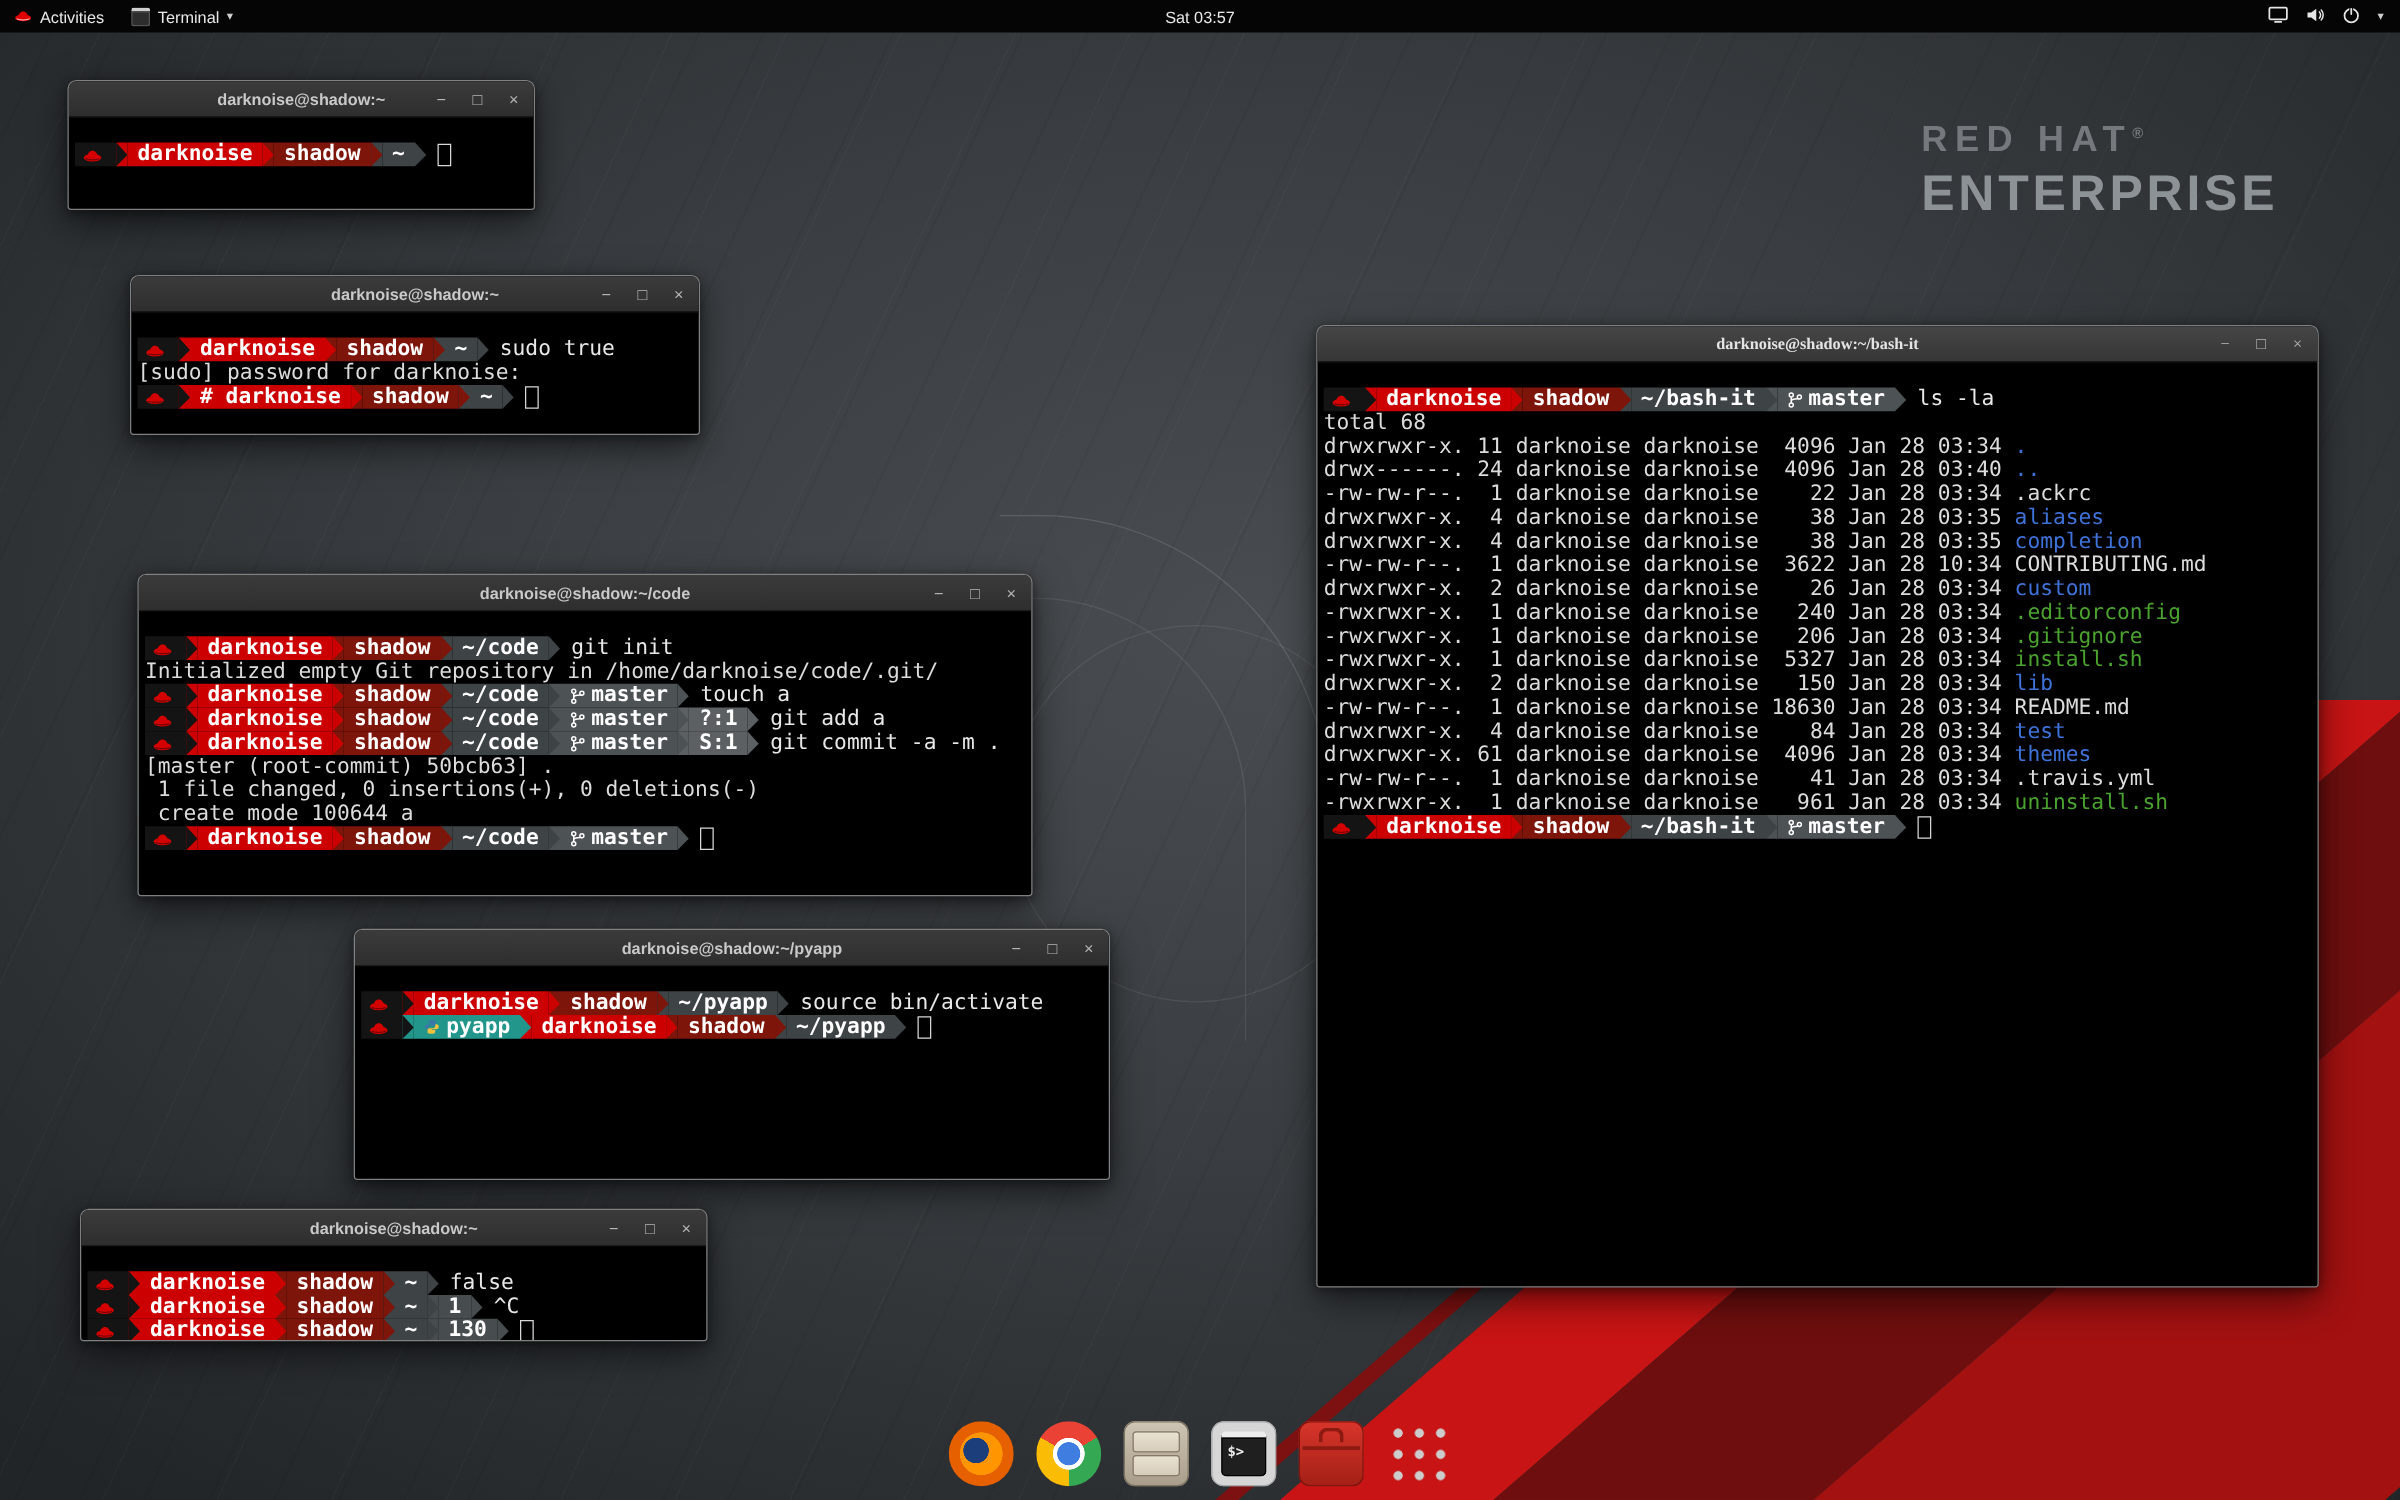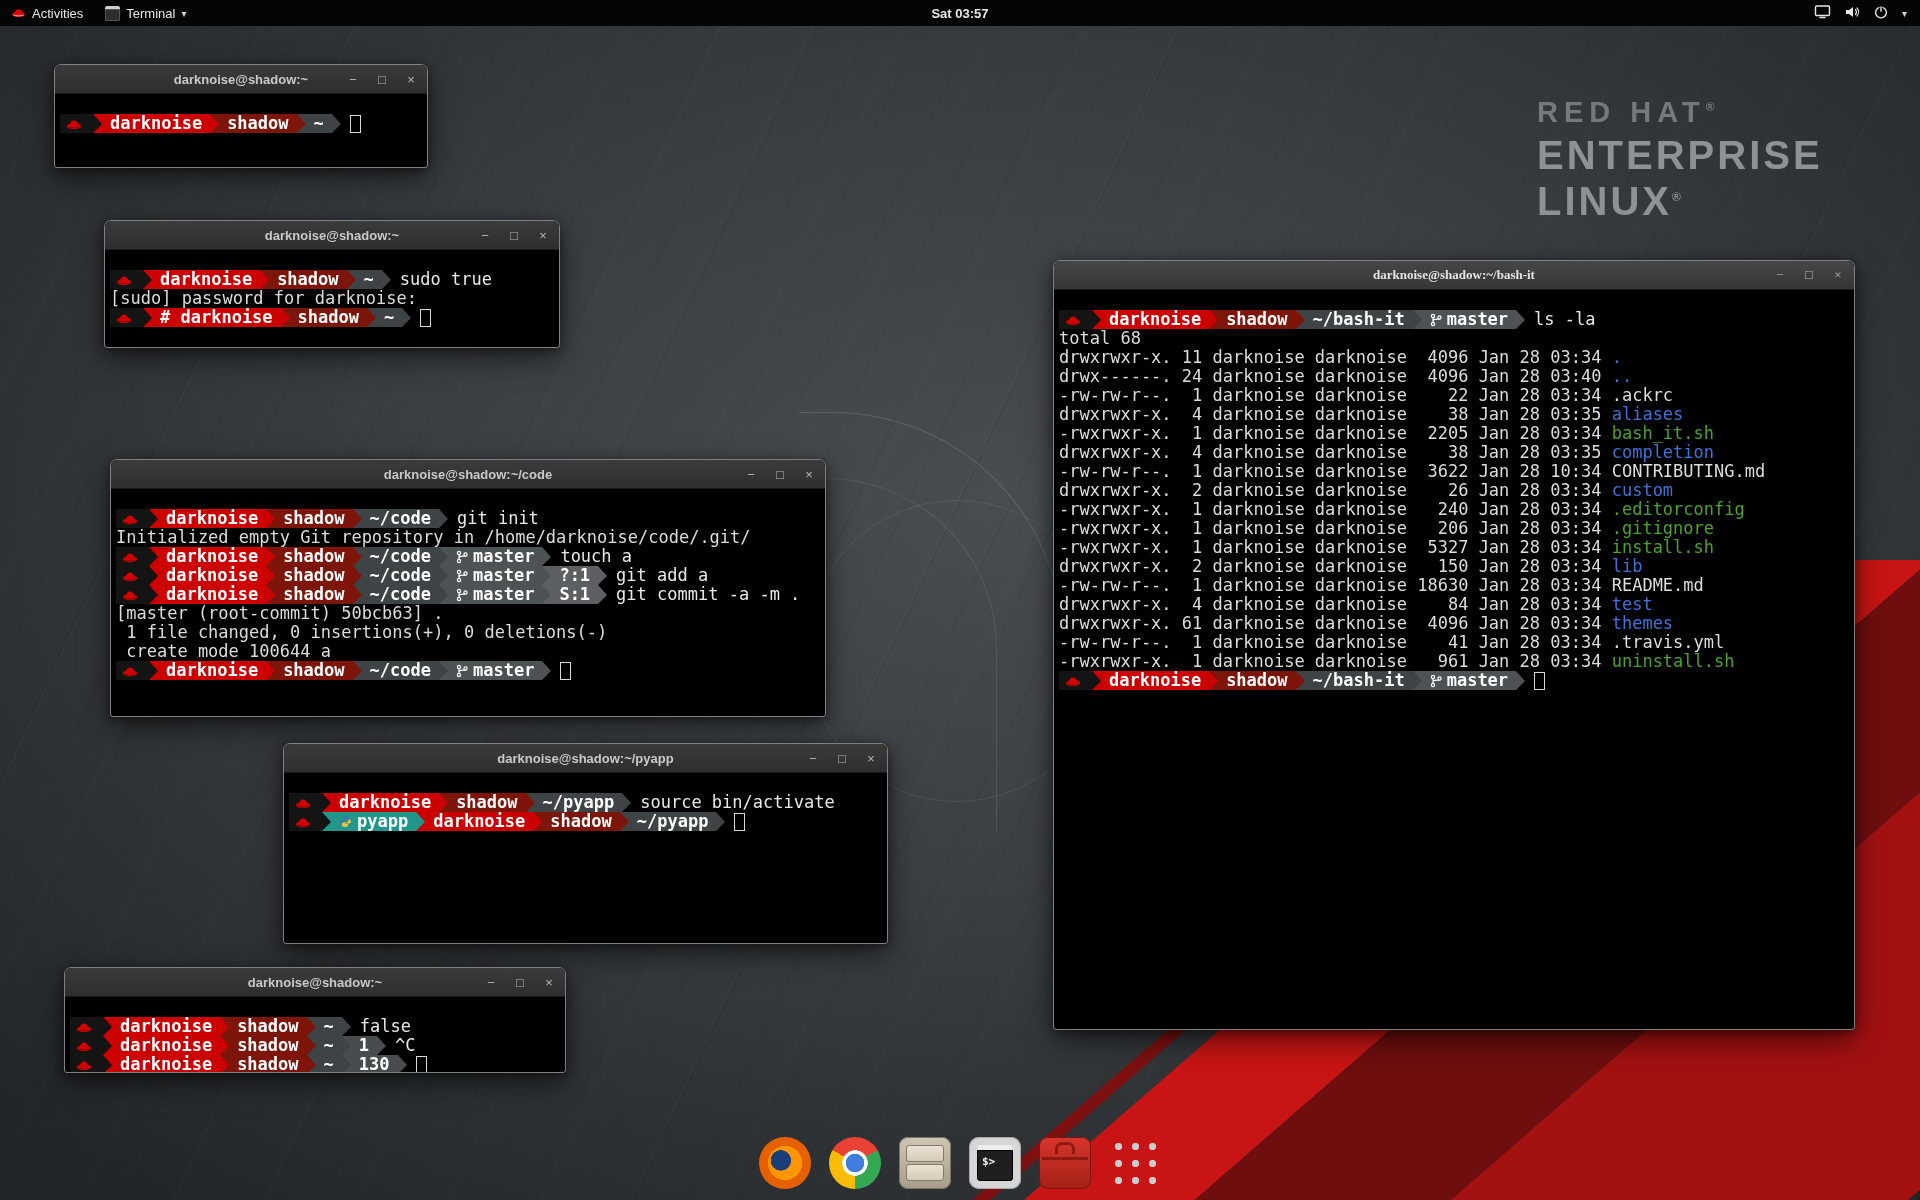--- a/index.html
+++ b/index.html
@@ -34,21 +34,21 @@
     transform:rotate(-41deg);transform-origin:center;}
   .sA{position:absolute;left:0;right:0;top:330px;height:112px;background:#c81414;}
   .sB{position:absolute;left:0;right:0;top:442px;height:168px;background:#6e0e0e;}
   .sC{position:absolute;left:0;right:0;top:610px;height:300px;background:#a31111;}
   .sD{position:absolute;left:0;right:0;top:296px;height:12px;background:#7d1010;}
 
   
   .topbar{position:absolute;top:0;left:0;right:0;height:26px;background:#050505;color:#e8e8e8;
     display:flex;align-items:center;z-index:100;font-size:13px;}
   .tb-item{display:flex;align-items:center;gap:6px;height:100%;padding:0 11px;}
-  .tb-clock{position:absolute;left:50%;transform:translateX(-50%);font-weight:700;}
+  .tb-clock{position:absolute;left:50%;transform:translateX(-50%);font-weight:400;}
   .tb-right{margin-left:auto;display:flex;align-items:center;gap:13px;padding-right:13px;height:100%;}
   .mini-term{width:15px;height:12px;background:#2d2d2d;border-radius:2px;border-top:3px solid #cfcfcf;
     box-shadow:inset 0 0 0 1px #555;}
   .tb-caret{font-size:10px;color:#cfcfcf;}
 
   
   .window{position:absolute;background:#000;border:1px solid #808080;border-radius:7px 7px 3px 3px;
     box-shadow:0 10px 30px rgba(0,0,0,.55),0 2px 8px rgba(0,0,0,.4);z-index:10;overflow:hidden;}
   .titlebar{height:28px;background:linear-gradient(#3b3b3b,#2e2e2e);border-bottom:1px solid #1b1b1b;
     display:flex;align-items:center;justify-content:center;position:relative;color:#c9c9c9;
@@ -112,21 +112,20 @@
 </head>
 <body style="--ls-dir: #3f72d8; --ls-exec: #4aa32e;">
 
 <div class="desktop">
   <div class="arc-rect"></div>
   <div class="arc-rect2"></div>
   <div class="arc-circle"></div>
   <div class="branding">
     <div class="b-redhat"><span>RED HAT</span><span class="b-reg">®</span></div>
     <div class="b-big">ENTERPRISE</div>
-    <div class="b-big"><span>LINUX</span><span class="b-reg">®</span></div>
   </div>
   <div class="shards">
     <div class="shardgroup">
       <div class="sD"></div>
         <div class="sA"></div>
         <div class="sB"></div>
         <div class="sC"></div>
     </div>
   </div>
 </div>
@@ -340,21 +339,20 @@
               <circle cx="3" cy="3" r="1.6" fill="none" stroke="#fff" stroke-width="1.2"></circle>
               <circle cx="3" cy="11" r="1.6" fill="none" stroke="#fff" stroke-width="1.2"></circle>
               <circle cx="9.5" cy="4.5" r="1.6" fill="none" stroke="#fff" stroke-width="1.2"></circle>
               <path d="M3 4.7v4.6M3 8.2c0-2.4 3-2.1 6.5-2.1" fill="none" stroke="#fff" stroke-width="1.2"></path>
             </svg></span>master</span><span class="arr" style="border-left-color: rgb(77, 82, 84); background: transparent;"></span><span class="cmd">ls -la</span></div>
       <div class="oline"><span>total 68</span></div>
       <div class="oline"><span>drwxrwxr-x. 11 darknoise darknoise  4096 Jan 28 03:34 </span><span class="c-dir">.</span></div>
       <div class="oline"><span>drwx------. 24 darknoise darknoise  4096 Jan 28 03:40 </span><span class="c-dir">..</span></div>
       <div class="oline"><span>-rw-rw-r--.  1 darknoise darknoise    22 Jan 28 03:34 </span><span>.ackrc</span></div>
       <div class="oline"><span>drwxrwxr-x.  4 darknoise darknoise    38 Jan 28 03:35 </span><span class="c-dir">aliases</span></div>
-      <div class="oline"><span>-rwxrwxr-x.  1 darknoise darknoise  2205 Jan 28 03:34 </span><span class="c-exec">bash_it.sh</span></div>
       <div class="oline"><span>drwxrwxr-x.  4 darknoise darknoise    38 Jan 28 03:35 </span><span class="c-dir">completion</span></div>
       <div class="oline"><span>-rw-rw-r--.  1 darknoise darknoise  3622 Jan 28 10:34 </span><span>CONTRIBUTING.md</span></div>
       <div class="oline"><span>drwxrwxr-x.  2 darknoise darknoise    26 Jan 28 03:34 </span><span class="c-dir">custom</span></div>
       <div class="oline"><span>-rwxrwxr-x.  1 darknoise darknoise   240 Jan 28 03:34 </span><span class="c-exec">.editorconfig</span></div>
       <div class="oline"><span>-rwxrwxr-x.  1 darknoise darknoise   206 Jan 28 03:34 </span><span class="c-exec">.gitignore</span></div>
       <div class="oline"><span>-rwxrwxr-x.  1 darknoise darknoise  5327 Jan 28 03:34 </span><span class="c-exec">install.sh</span></div>
       <div class="oline"><span>drwxrwxr-x.  2 darknoise darknoise   150 Jan 28 03:34 </span><span class="c-dir">lib</span></div>
       <div class="oline"><span>-rw-rw-r--.  1 darknoise darknoise 18630 Jan 28 03:34 </span><span>README.md</span></div>
       <div class="oline"><span>drwxrwxr-x.  4 darknoise darknoise    84 Jan 28 03:34 </span><span class="c-dir">test</span></div>
       <div class="oline"><span>drwxrwxr-x. 61 darknoise darknoise  4096 Jan 28 03:34 </span><span class="c-dir">themes</span></div>

